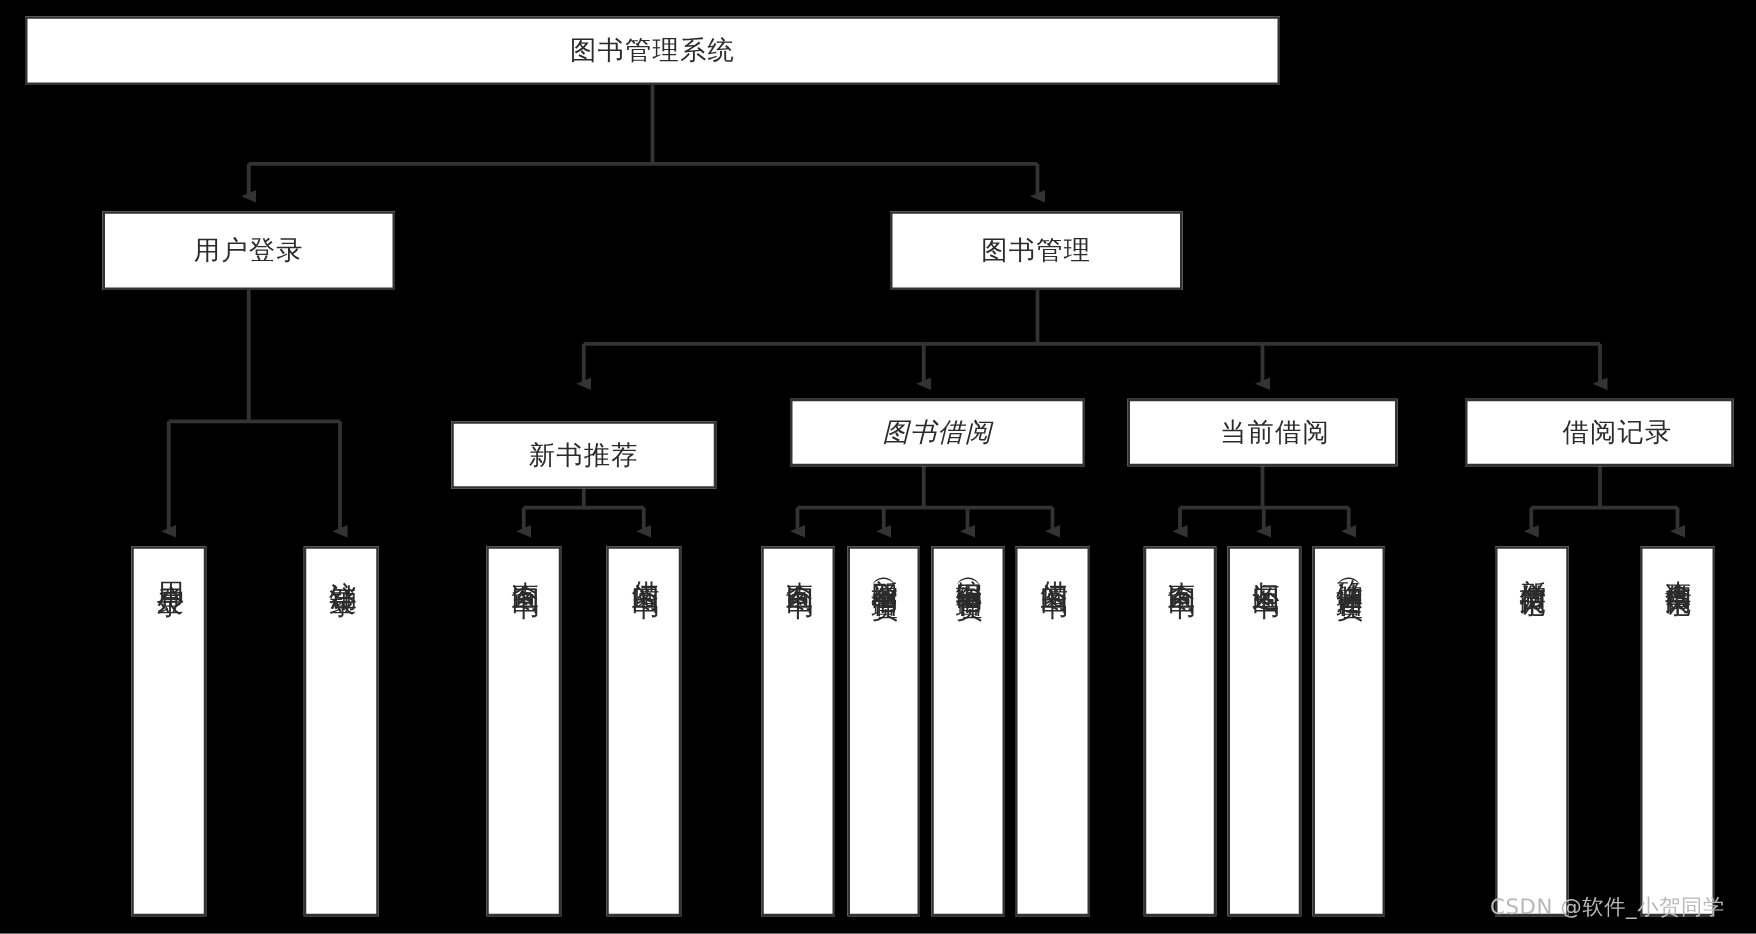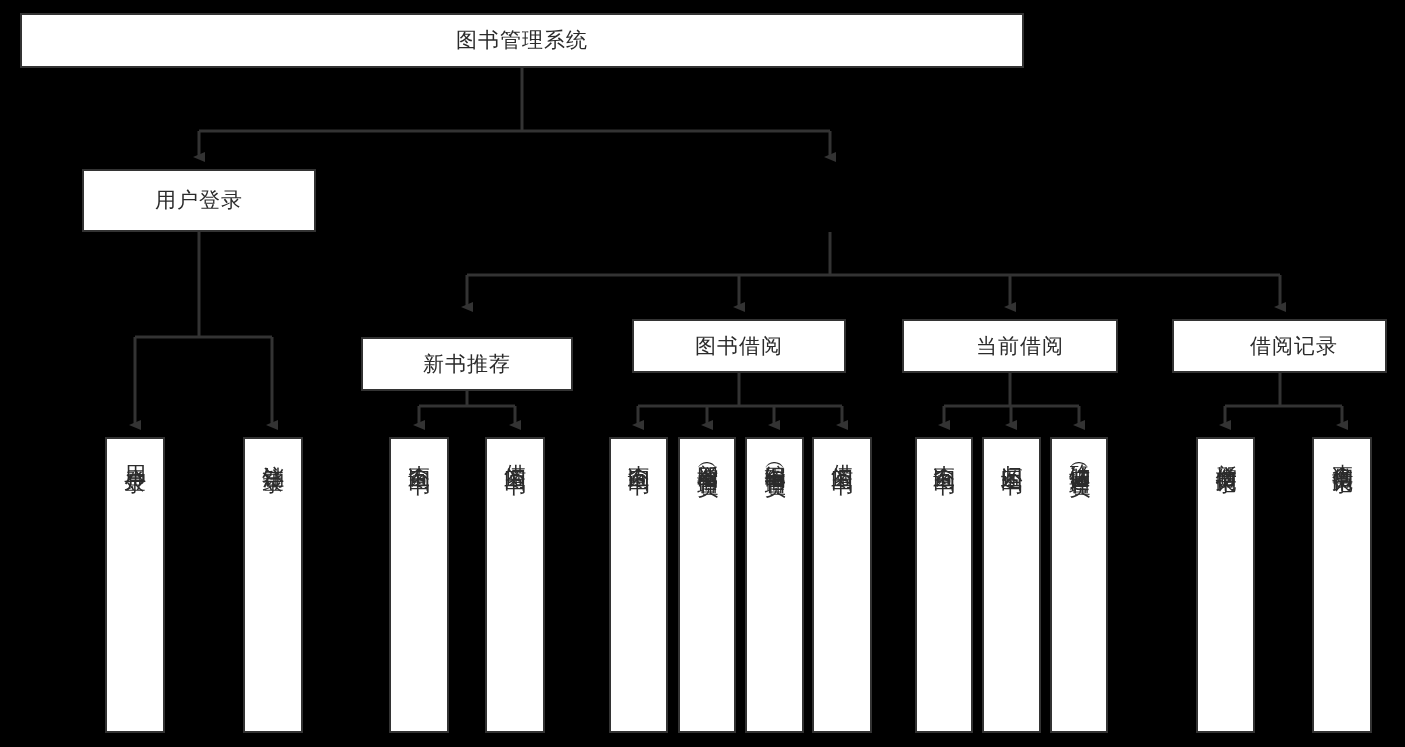--- a/index.html
+++ b/index.html
@@ -125,25 +125,28 @@
     </g>
   </svg>
 
   <div class="node horiz" style="left:20px; top:13px; width:1004px; height:55px;">
     <span class="lbl">图书管理系统</span>
   </div>
 
   <div class="node horiz" style="left:82px; top:169px; width:234px; height:63px;">
     <span class="lbl">用户登录</span>
   </div>
+  <div class="node horiz" style="left:712px; top:169px; width:234px; height:63px;">
+    <span class="lbl">图书管理</span>
+  </div>
 
   <div class="node horiz" style="left:361px; top:337px; width:212px; height:54px;">
     <span class="lbl">新书推荐</span>
   </div>
-  <div class="node horiz" style="left:632px; top:319px; width:214px; height:54px;">
+  <div class="node horiz" style="left:632px; top:319px; width:236px; height:54px;font-style:italic;">
     <span class="lbl">图书借阅</span>
   </div>
   <div class="node horiz" style="left:902px; top:319px; width:216px; height:54px;padding-left:20px;">
     <span class="lbl">当前借阅</span>
   </div>
   <div class="node horiz" style="left:1172px; top:319px; width:215px; height:54px;padding-left:29px;">
     <span class="lbl">借阅记录</span>
   </div>
 
   <div class="node vert" style="left:105px; top:437px; width:60px; height:296px;">
@@ -183,14 +186,15 @@
     <span class="lbl">确认归还（管理员）</span>
   </div>
 
   <div class="node vert tall" style="left:1196px; top:437px; width:59px; height:296px;">
     <span class="lbl">新增借阅记录</span>
   </div>
   <div class="node vert tall" style="left:1312px; top:437px; width:60px; height:296px;">
     <span class="lbl">查询借阅记录</span>
   </div>
 
+  <div class="watermark" style="left:1192px; top:714px;">CSDN @软件_小贺同学</div>
 
 </div>
 
 </body></html>

